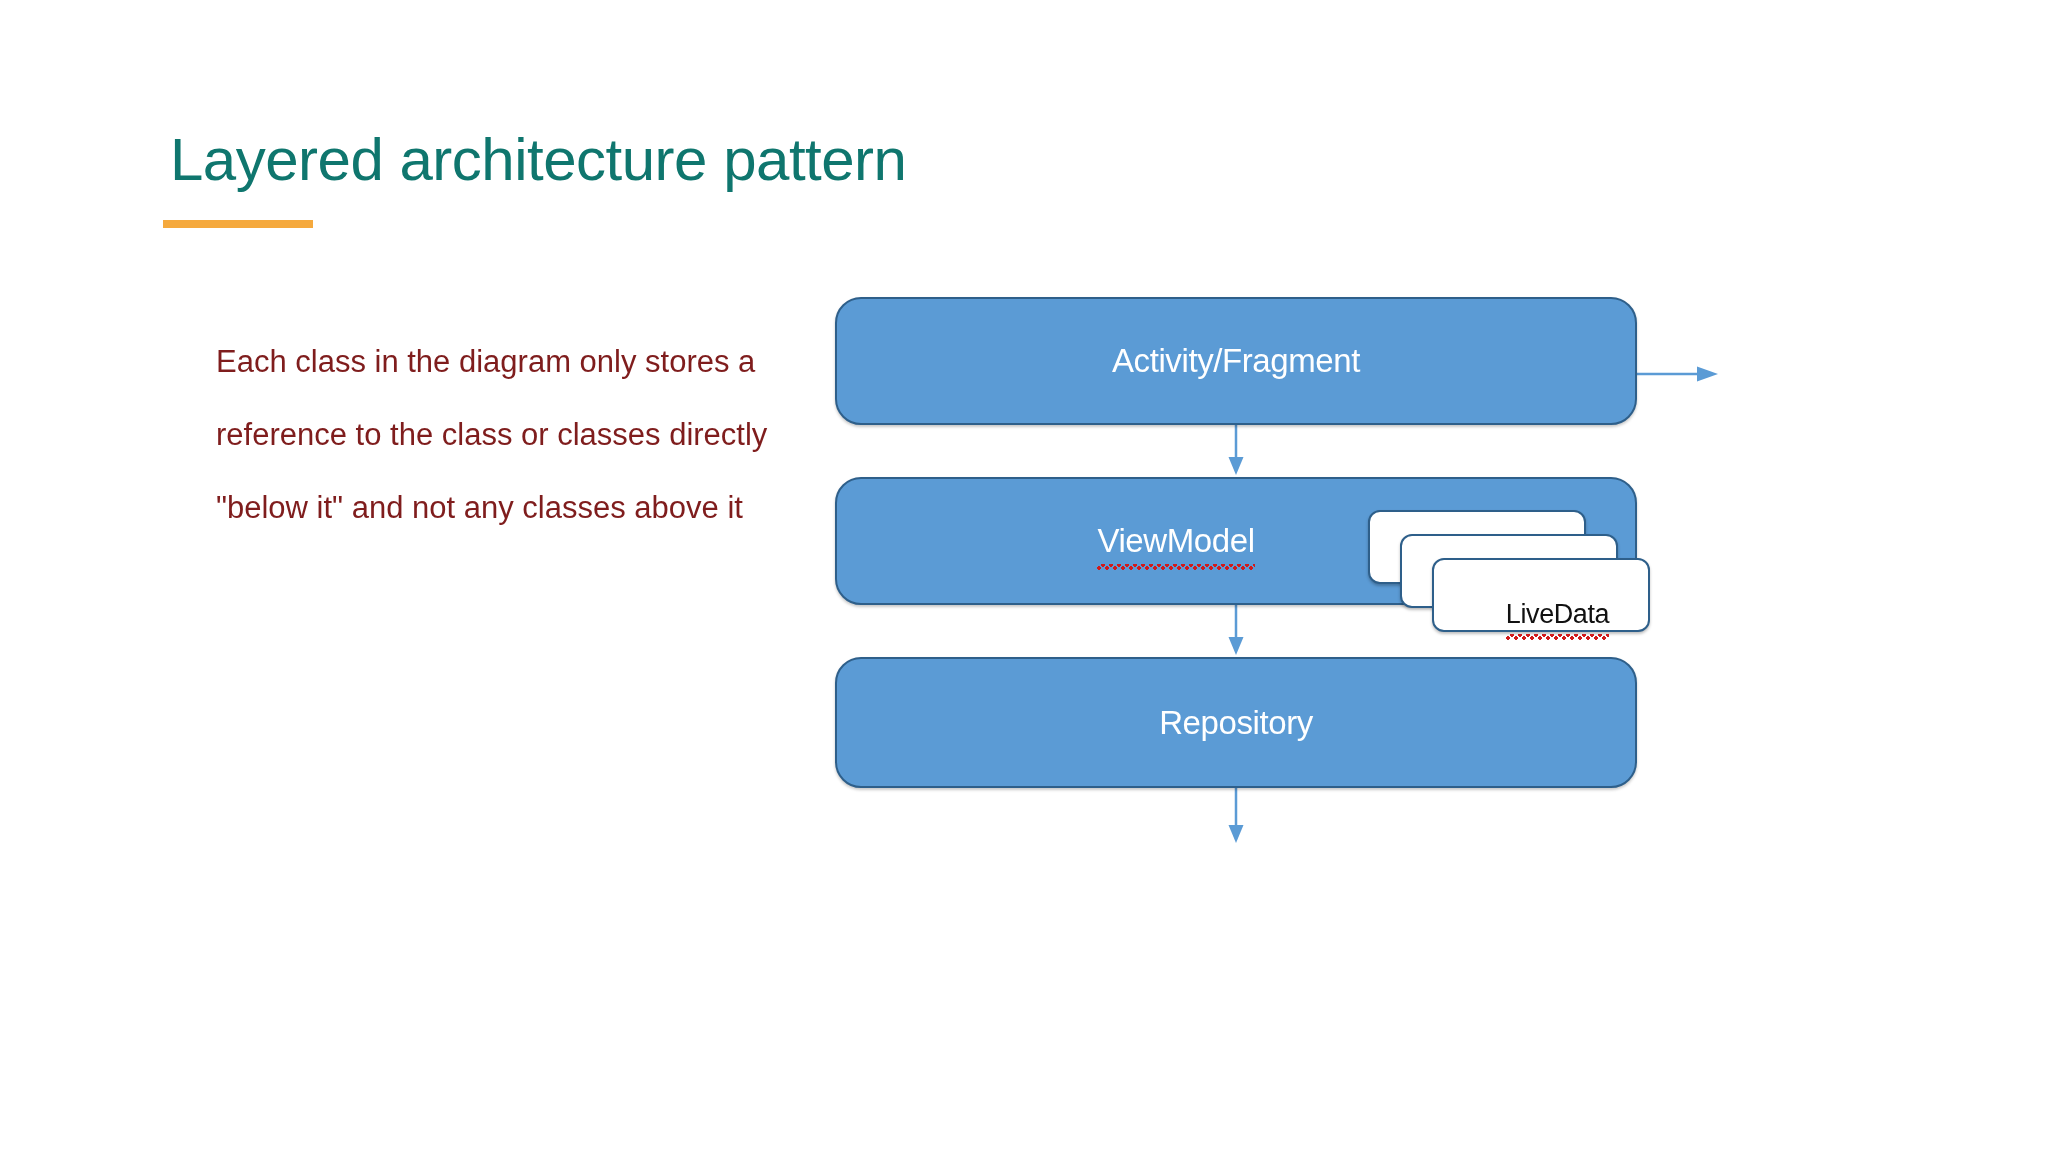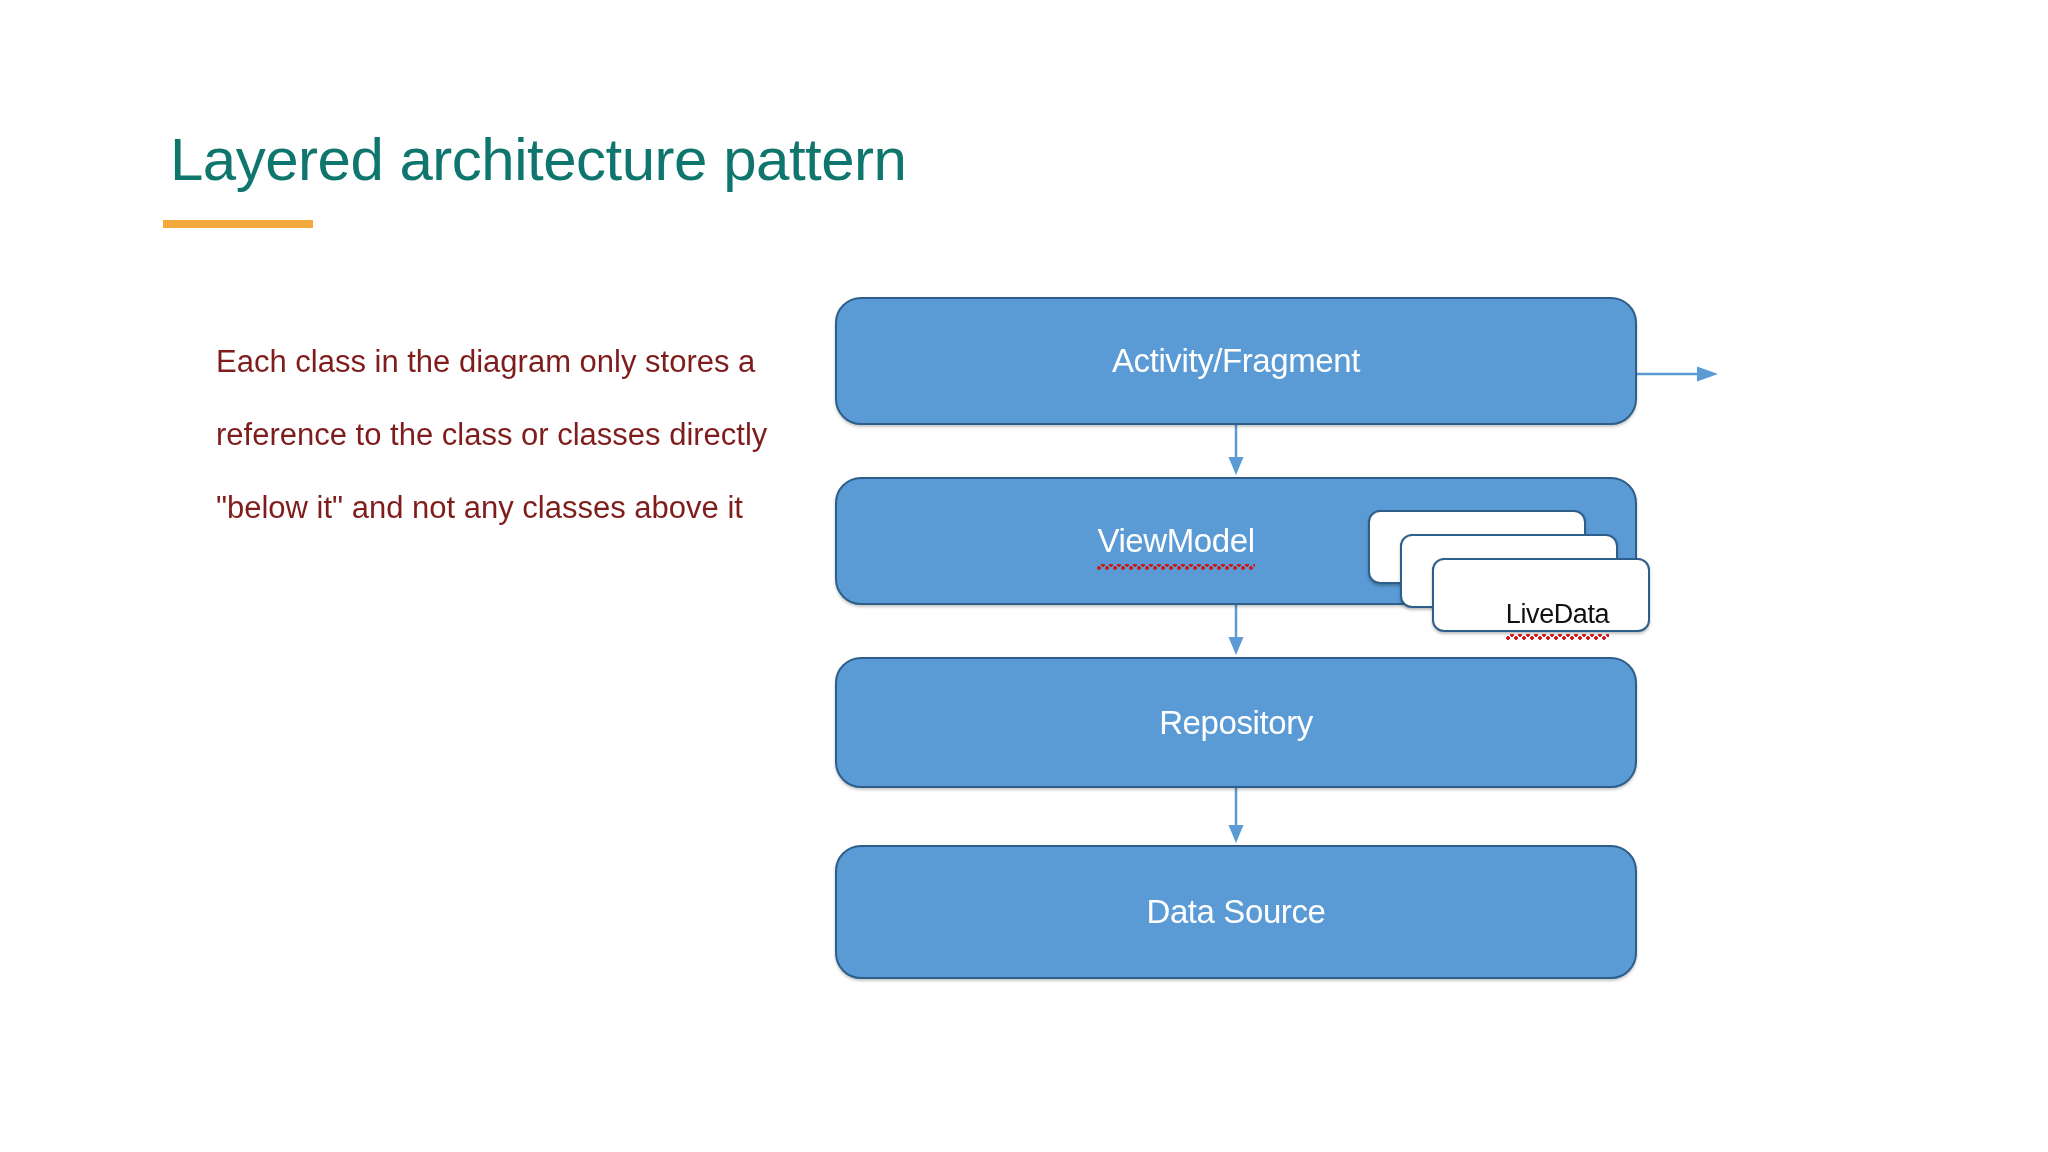--- a/index.html
+++ b/index.html
@@ -192,23 +192,20 @@
     </div>
 
     <div class="layer-box" id="box-viewmodel">
       <span class="layer-label" style="margin-right:120px;">ViewModel<span class="squiggle-red"></span></span>
     </div>
 
     <div class="layer-box" id="box-repository">
       <span class="layer-label">Repository</span>
     </div>
 
-    <div class="layer-box" id="box-datasource">
-      <span class="layer-label">Data Source</span>
-    </div>
 
 
     <div class="livedata-card" id="livedata-card-1">
       <span class="livedata-label">LiveData<span class="squiggle-red"></span></span>
     </div>
 
     <div class="livedata-card" id="livedata-card-2">
       <span class="livedata-label">LiveData<span class="squiggle-red"></span></span>
     </div>
 

